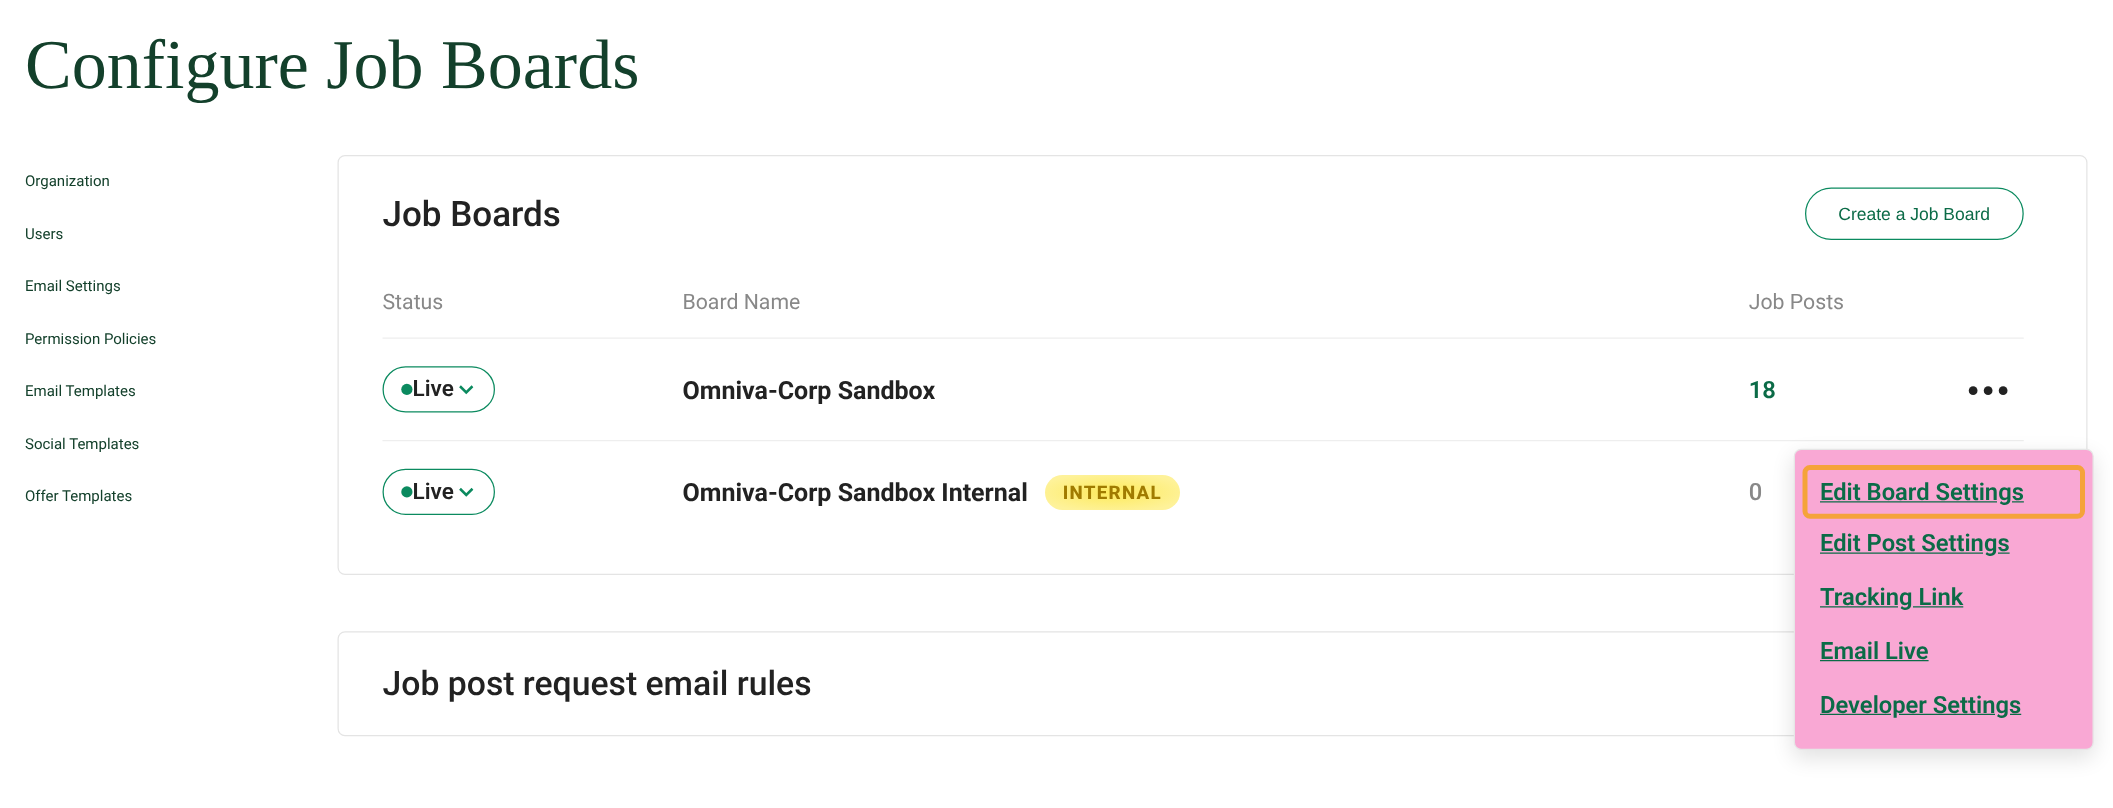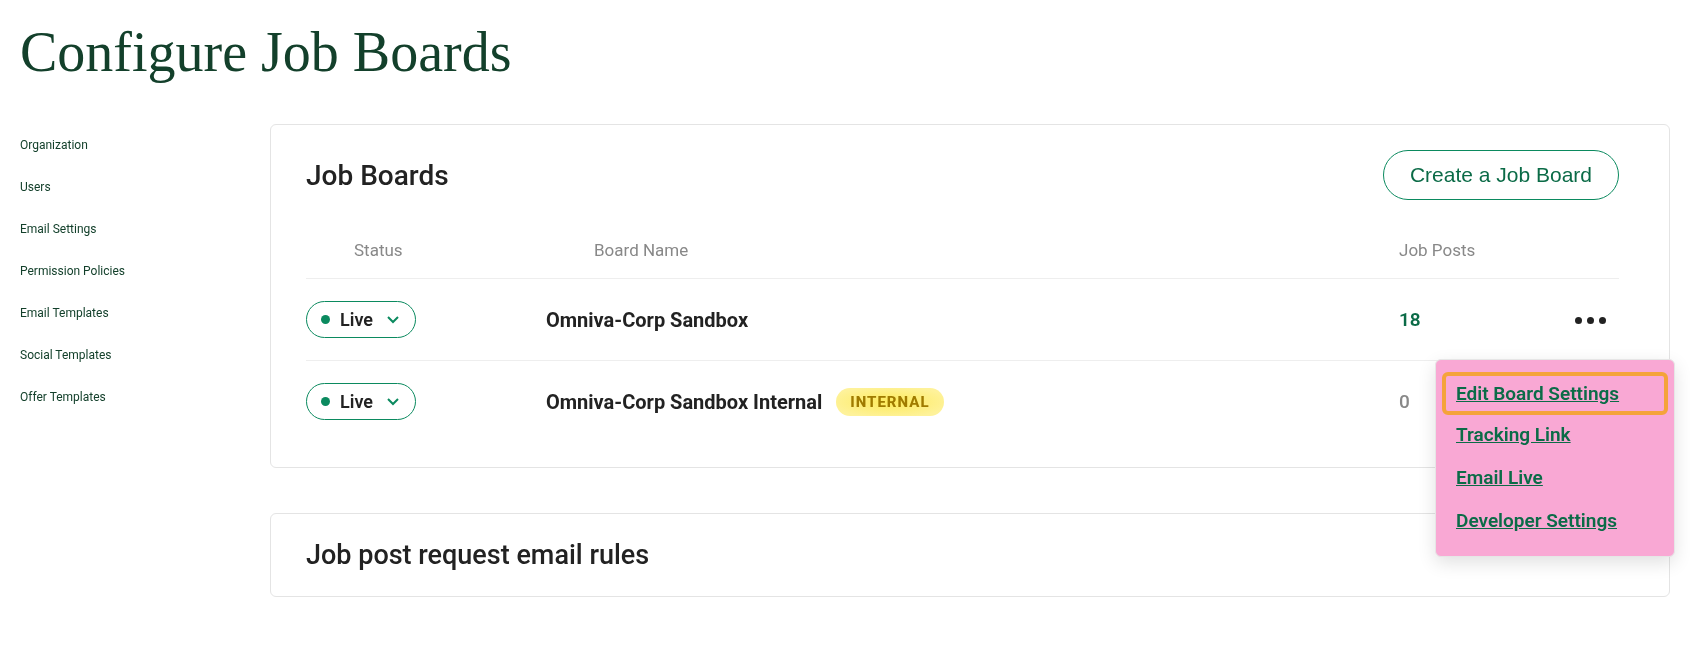--- a/index.html
+++ b/index.html
@@ -54,46 +54,44 @@
     font-size: 28px;
     font-weight: 500;
     color: #222;
   }
   .create-btn {
     border: 1px solid #0b8a5f;
     color: #0b6b47;
     background: #fff;
     border-radius: 999px;
     padding: 12px 26px;
-    font-size: 21px;
+    font-size: 14px;
     font-weight: 500;
     cursor: pointer;
   }
   .col-headers {
     display: flex;
     font-size: 17px;
     color: #888;
     padding-bottom: 18px;
-    margin-left: 48px;
   }
   .col-status { width: 240px; }
   .col-name   { flex: 1; }
   .col-posts  { width: 170px; }
   .col-actions{ width: 50px; }
   .row {
     display: flex;
     align-items: center;
     padding: 22px 0;
     border-top: 1px solid #eee;
   }
   .row:first-of-type { border-top: 1px solid #eee; }
   .status-pill {
     display: inline-flex;
     align-items: center;
-    gap: 10px;
     border: 1.5px solid #0b8a5f;
     border-radius: 999px;
     padding: 7px 16px 7px 14px;
     font-size: 18px;
     font-weight: 600;
     color: #222;
     cursor: pointer;
   }
   .dot {
     width: 9px; height: 9px;
@@ -263,19 +261,20 @@
       </div>
 
     </section>
 
     <section class="card2">
       <div class="card-title">Job post request email rules</div>
     </section>
 
     <div class="menu">
       <a class="menu-item highlighted">Edit Board Settings</a>
+      <a class="menu-item">Edit Post Settings</a>
       <a class="menu-item">Tracking Link</a>
       <a class="menu-item">Email Live</a>
       <a class="menu-item">Developer Settings</a>
     </div>
 
   </div>
 </div>
 
 </body></html>

